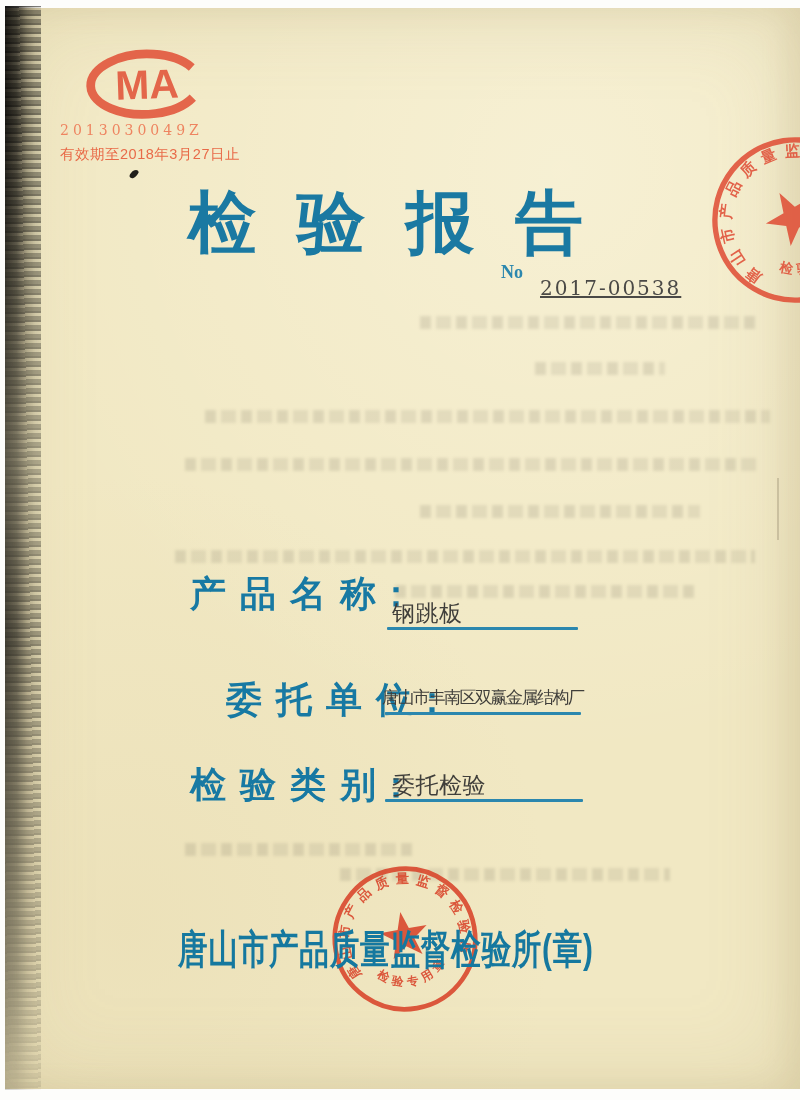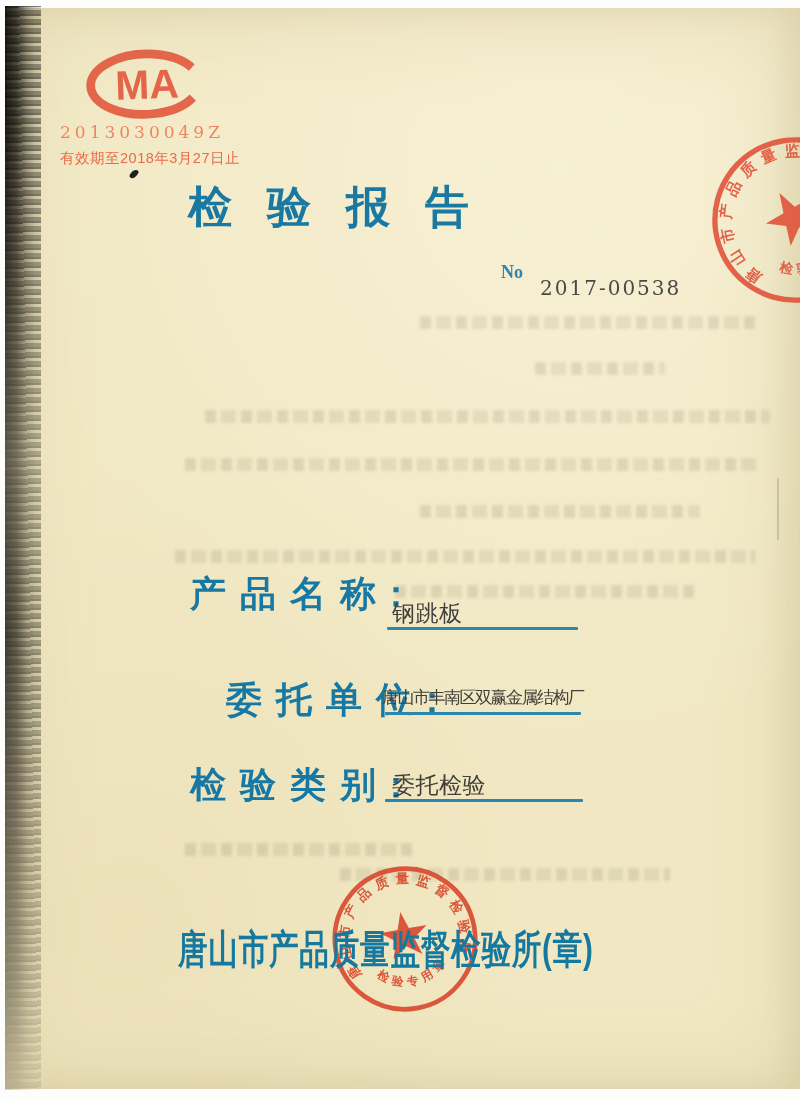--- a/index.html
+++ b/index.html
@@ -24,29 +24,29 @@
   .crease{position:absolute;left:777px;top:478px;width:2px;height:62px;
     background:rgba(130,118,92,.30);filter:blur(.5px);}
   
   .ghost{position:absolute;height:13px;filter:blur(1.7px);opacity:.5;
     background:repeating-linear-gradient(90deg, rgba(112,106,88,.34) 0 11px, rgba(112,106,88,0) 11px 16px,
       rgba(112,106,88,.26) 16px 31px, rgba(112,106,88,0) 31px 36px);}
   
   .cma{position:absolute;left:60px;top:48px;width:230px;color:#e2543a;}
   .cma svg{display:block;margin-left:26px;opacity:.88;transform:rotate(-2deg);}
   .cma-serial{margin-top:2px;font-family:"DejaVu Serif","Liberation Serif",serif;
-    font-size:17px;letter-spacing:4px;color:#ee7c58;opacity:.92;}
+    font-size:14px;letter-spacing:4px;color:#ee7c58;opacity:.92;}
   .cma-valid{margin-top:7px;font-size:14.5px;font-weight:400;color:#e8603e;letter-spacing:.5px;opacity:.92;}
   
-  .title{position:absolute;left:188px;top:178px;width:420px;font-size:44px;font-weight:700;
+  .title{position:absolute;left:188px;top:178px;width:420px;font-size:68px;font-weight:700;
     color:#1a79a2;word-spacing:24px;white-space:nowrap;font-family:"Liberation Serif",serif;}
   .no-label{position:absolute;left:501px;top:262px;font-size:18px;font-weight:700;color:#2b87ae;
     font-family:"Liberation Serif",serif;}
   .report-no{position:absolute;left:540px;top:276px;font-size:20px;color:#4a4946;letter-spacing:2px;
-    font-family:"DejaVu Serif","Liberation Serif",serif;}
+    font-family:"DejaVu Serif","Liberation Serif",serif;text-decoration:underline;}
   
   .seal{position:absolute;opacity:.88;}
   .seal-right{left:706px;top:131px;width:178px;height:178px;transform:rotate(-30deg);}
   .seal-bottom{left:327px;top:861px;width:156px;height:156px;transform:rotate(-10deg);}
   
   .frow{position:absolute;left:0;top:0;width:800px;}
   .flabel{position:absolute;left:190px;font-size:36px;font-weight:700;letter-spacing:2px;
     color:#1779a3;white-space:nowrap;}
   .fvalue{position:absolute;color:#403f3b;white-space:nowrap;
     font-family:"Liberation Serif",serif;text-align:center;}

